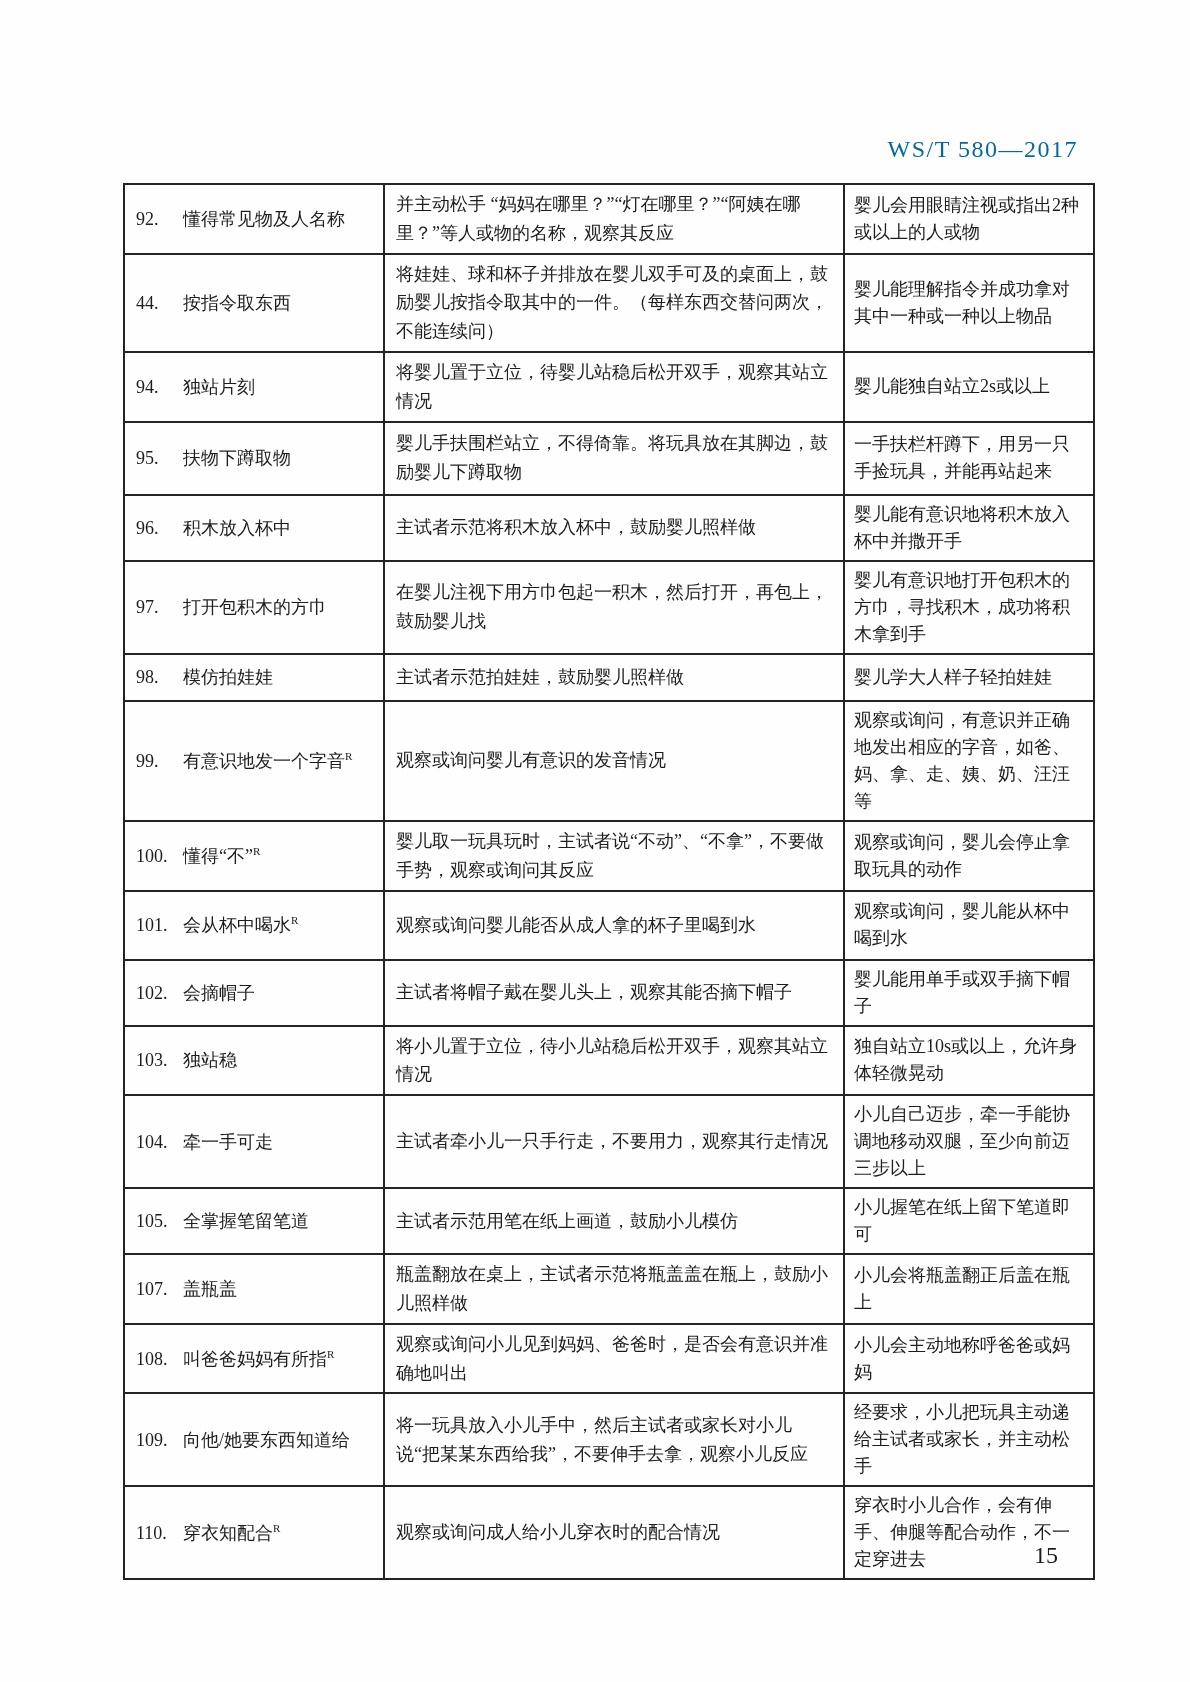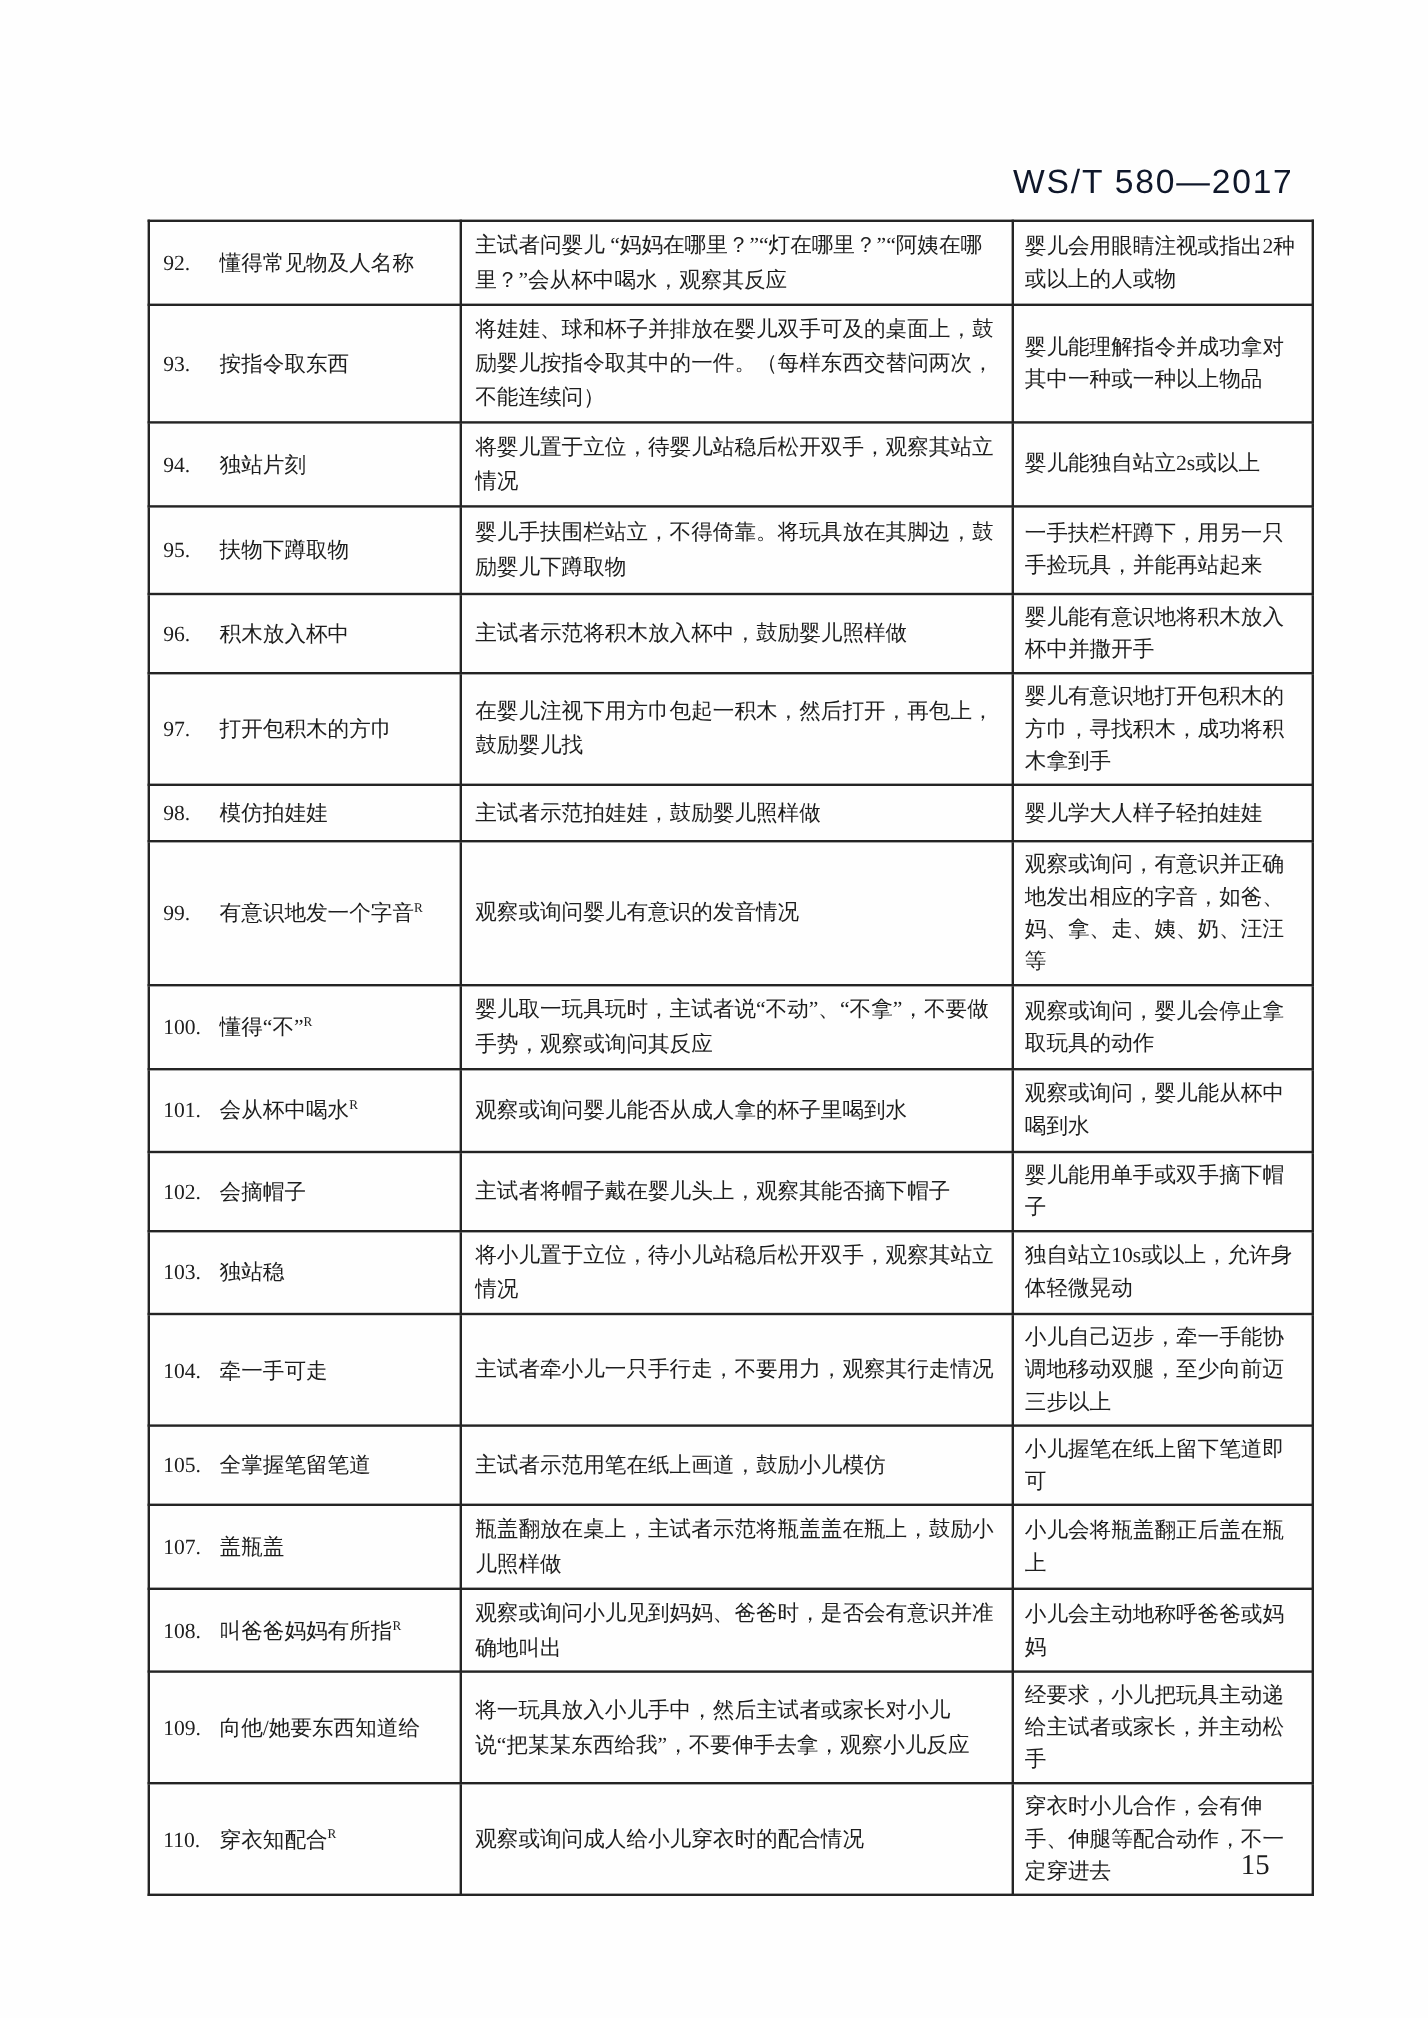--- a/index.html
+++ b/index.html
@@ -10,24 +10,24 @@
     height: 1682px;
     background: #fefefe;
     font-family: "Liberation Serif", "DejaVu Serif", serif;
     color: #1d1d1d;
     overflow: hidden;
   }
   .doc-header {
     position: absolute;
     top: 136px;
     right: 112px;
-    font-family: Liberation Sans, sans-serif;
-    font-size: 28px;
+    font-family: Liberation Serif, serif;
+    font-size: 24px;
     letter-spacing: 1.5px;
-    color: #0f172a;
+    color: #0369a1;
   }
   table.assessment-table {
     position: absolute;
     left: 123px;
     top: 183px;
     width: 970px;
     border-collapse: collapse;
     table-layout: fixed;
     font-size: 18px;
   }
@@ -88,26 +88,26 @@
 
   <table class="assessment-table">
     <colgroup>
       <col style="width:260px">
       <col style="width:460px">
       <col style="width:250px">
     </colgroup>
     <tbody>
   <tr>
     <td class="name-cell"><span class="num">92.</span><span>懂得常见物及人名称</span><sup></sup></td>
-    <td class="method-cell">主试者问婴儿 “妈妈在哪里？”“灯在哪里？”“阿姨在哪里？”会从杯中喝水，观察其反应</td>
+    <td class="method-cell">并主动松手 “妈妈在哪里？”“灯在哪里？”“阿姨在哪里？”等人或物的名称，观察其反应</td>
     <td class="criteria-cell">婴儿会用眼睛注视或指出2种或以上的人或物</td>
   </tr>
 
   <tr>
-    <td class="name-cell"><span class="num">93.</span><span>按指令取东西</span><sup></sup></td>
+    <td class="name-cell"><span class="num">44.</span><span>按指令取东西</span><sup></sup></td>
     <td class="method-cell">将娃娃、球和杯子并排放在婴儿双手可及的桌面上，鼓励婴儿按指令取其中的一件。（每样东西交替问两次，不能连续问）</td>
     <td class="criteria-cell">婴儿能理解指令并成功拿对其中一种或一种以上物品</td>
   </tr>
 
   <tr>
     <td class="name-cell"><span class="num">94.</span><span>独站片刻</span><sup></sup></td>
     <td class="method-cell">将婴儿置于立位，待婴儿站稳后松开双手，观察其站立情况</td>
     <td class="criteria-cell">婴儿能独自站立2s或以上</td>
   </tr>
 

